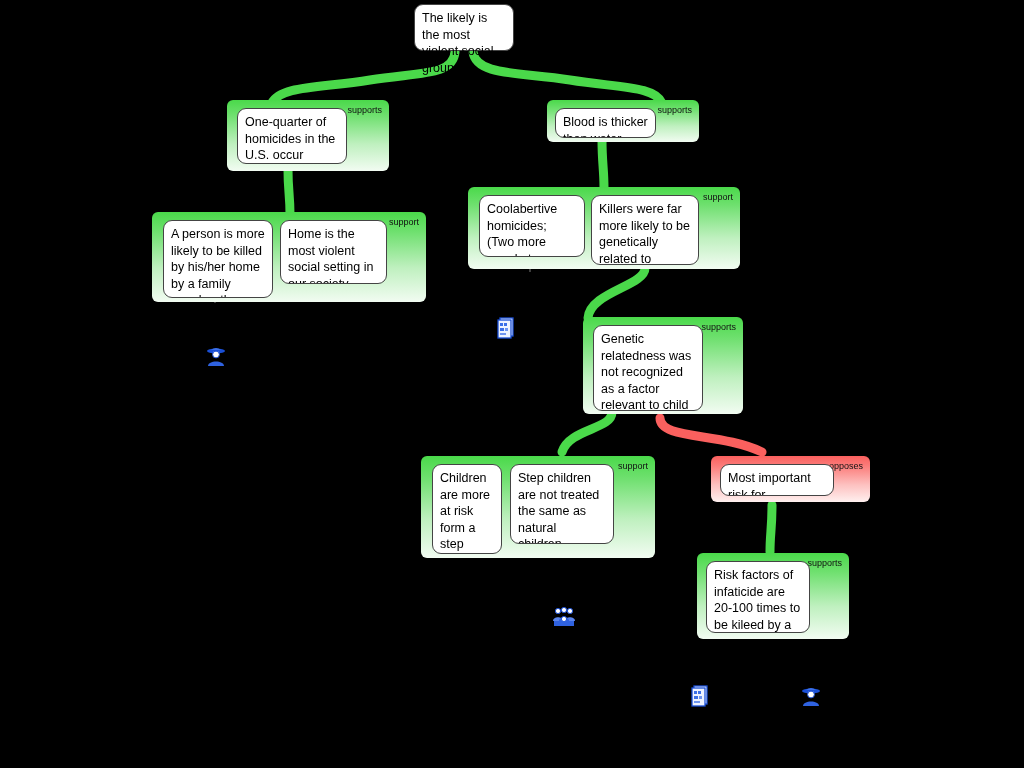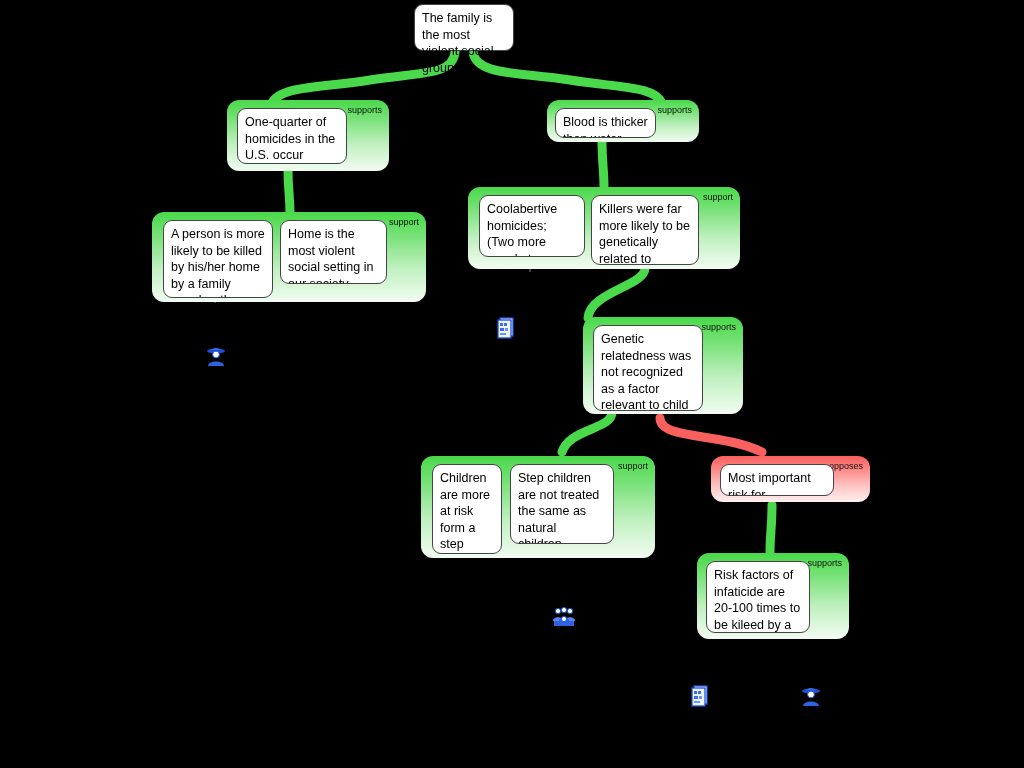--- a/index.html
+++ b/index.html
@@ -20,21 +20,21 @@
     position: absolute;
     left: 0;
     top: 0;
     width: 1024px;
     height: 768px;
     pointer-events: none;
   }
   
   .group {
     position: absolute;
-    border-radius: 12px;
+    border-radius: 6px;
     box-sizing: border-box;
     background: linear-gradient(to bottom, #4ad94a 0%, #6fe06f 22%, #bff0bf 62%, #f2fcf2 100%);
   }
   .group.opposes {
     background: linear-gradient(to bottom, #fa605e 0%, #fb7d7b 22%, #fdc0bf 62%, #fff0ef 100%);
   }
   .group-label {
     position: absolute;
     top: 5px;
     right: 7px;
@@ -102,21 +102,21 @@
 
     <path d="M 772 505 C 772 528, 770 534, 770 552" stroke="#4ad94a" stroke-width="9" fill="none" stroke-linecap="round"></path>
 
     <path d="M 215 292 L 215 303" stroke="#666666" stroke-width="1.2" fill="none"></path>
     <path d="M 332 284 L 332 300" stroke="#666666" stroke-width="1.2" fill="none"></path>
     <path d="M 530 258 L 530 272" stroke="#666666" stroke-width="1.2" fill="none"></path>
     <path d="M 570 546 L 570 558" stroke="#666666" stroke-width="1.2" fill="none"></path>
   </svg>
 
   <div class="root-card" style="left:414px; top:4px; width:100px; height:47px;">
-    <span>The family is the most violent social group.</span>
+    <span>The likely is the most violent social group.</span>
   </div>
 
   <div class="group" style="left:227px; top:100px; width:162px; height:71px;">
     <span class="group-label">supports</span>
     <div class="card" style="left:10px; top:8px; width:110px; height:56px;">
       <span>One-quarter of homicides in the U.S. occur among family members</span>
     </div>
   </div>
 
   <div class="group" style="left:547px; top:100px; width:152px; height:42px;">

